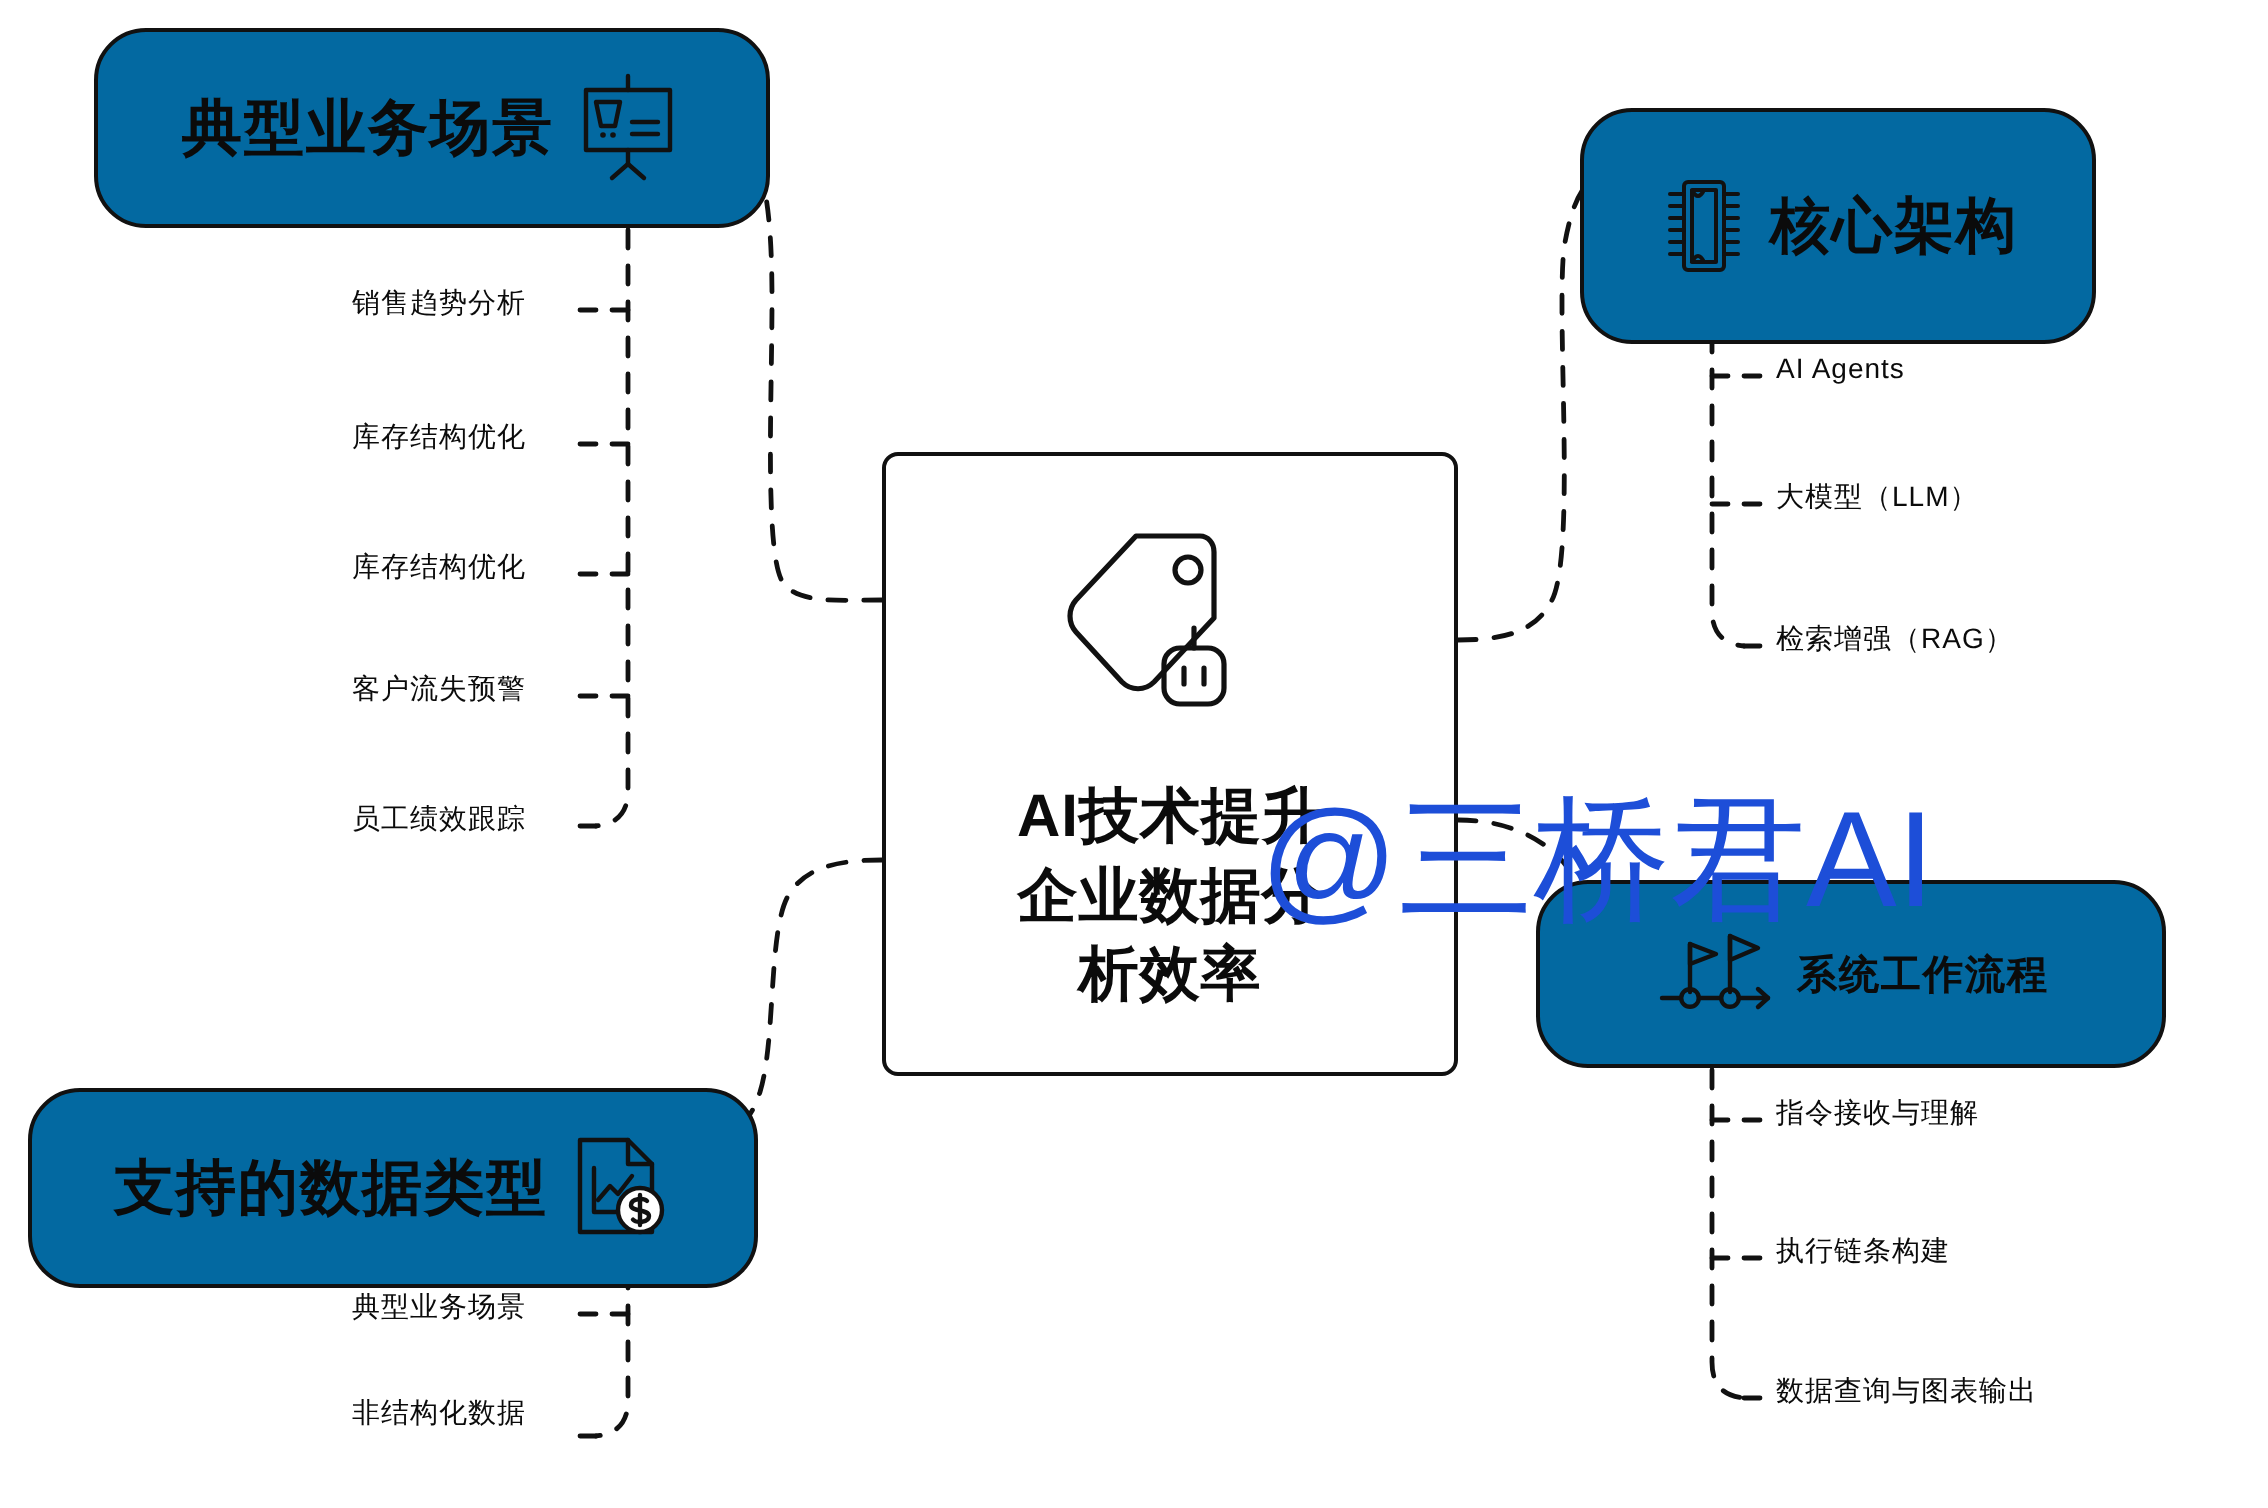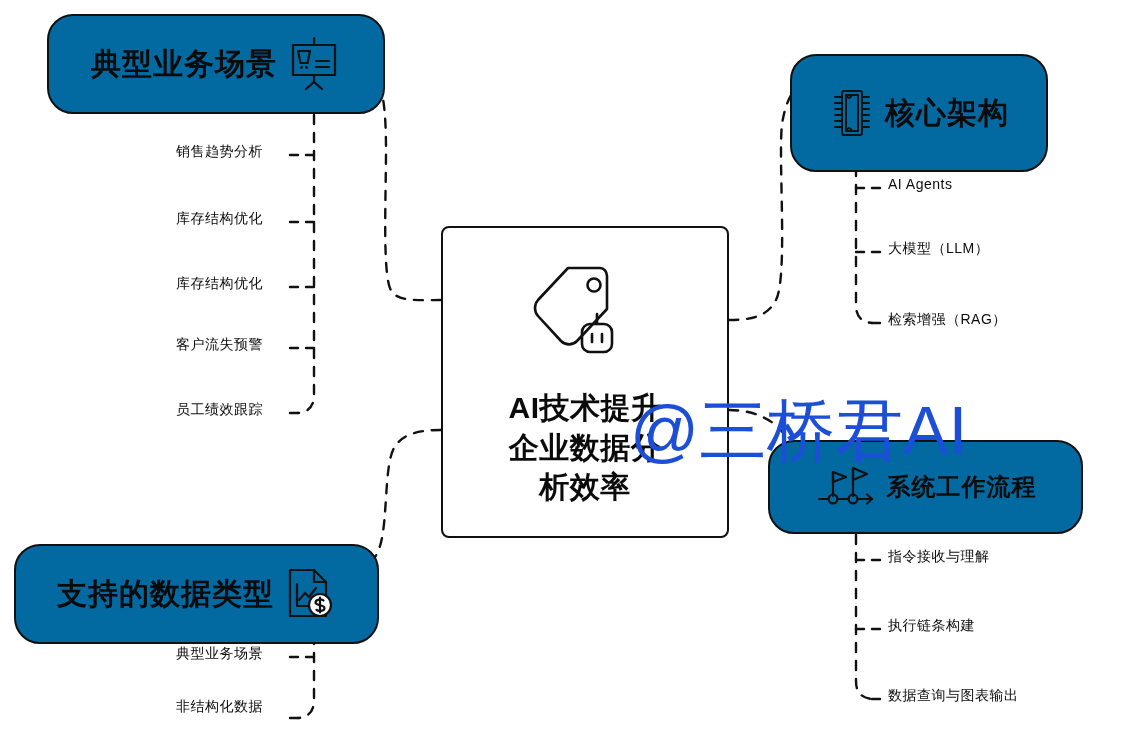--- a/index.html
+++ b/index.html
@@ -39,21 +39,21 @@
   #node-scenarios{left:47px;  top:14px;  width:338px; height:100px;}
   #node-scenarios .title{font-size:30px;}
 
   #node-datatypes{left:14px;  top:544px; width:365px; height:100px;}
   #node-datatypes .title{font-size:30px;}
 
   #node-architecture{left:790px;top:54px;  width:258px; height:118px;}
   #node-architecture .title{font-size:30px;}
 
   #node-workflow{left:768px; top:440px; width:315px; height:94px;}
-  #node-workflow .title{font-size:24px;}
+  #node-workflow .title{font-size:20px;}
 
   
   #node-center{
     position:absolute;
     left:441px;top:226px;width:288px;height:312px;
     box-sizing:border-box;
     border:2.5px solid #111;
     border-radius:8px;
     background:#fff;
     display:flex;flex-direction:column;

